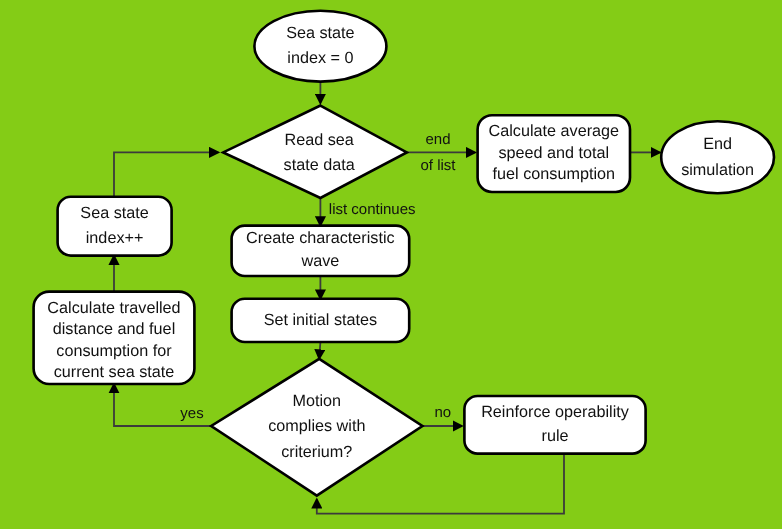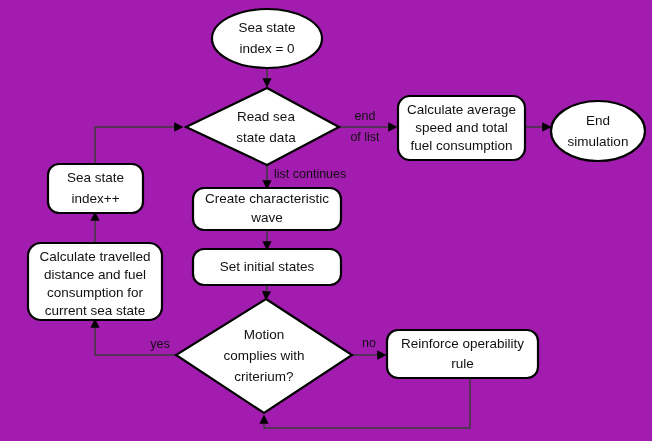--- a/index.html
+++ b/index.html
@@ -4,21 +4,21 @@
 <style>
   html, body {
     margin: 0;
     padding: 0;
     background: #ffffff;
   }
   #page {
     position: relative;
     width: 652px;
     height: 441px;
-    background: #a21caf;
+    background: #84cc16;
     overflow: hidden;
     font-family: "Liberation Sans", sans-serif;
   }
   svg#flow {
     display: block;
     width: 652px;
     height: 441px;
   }
   .shape {
     fill: #ffffff;

